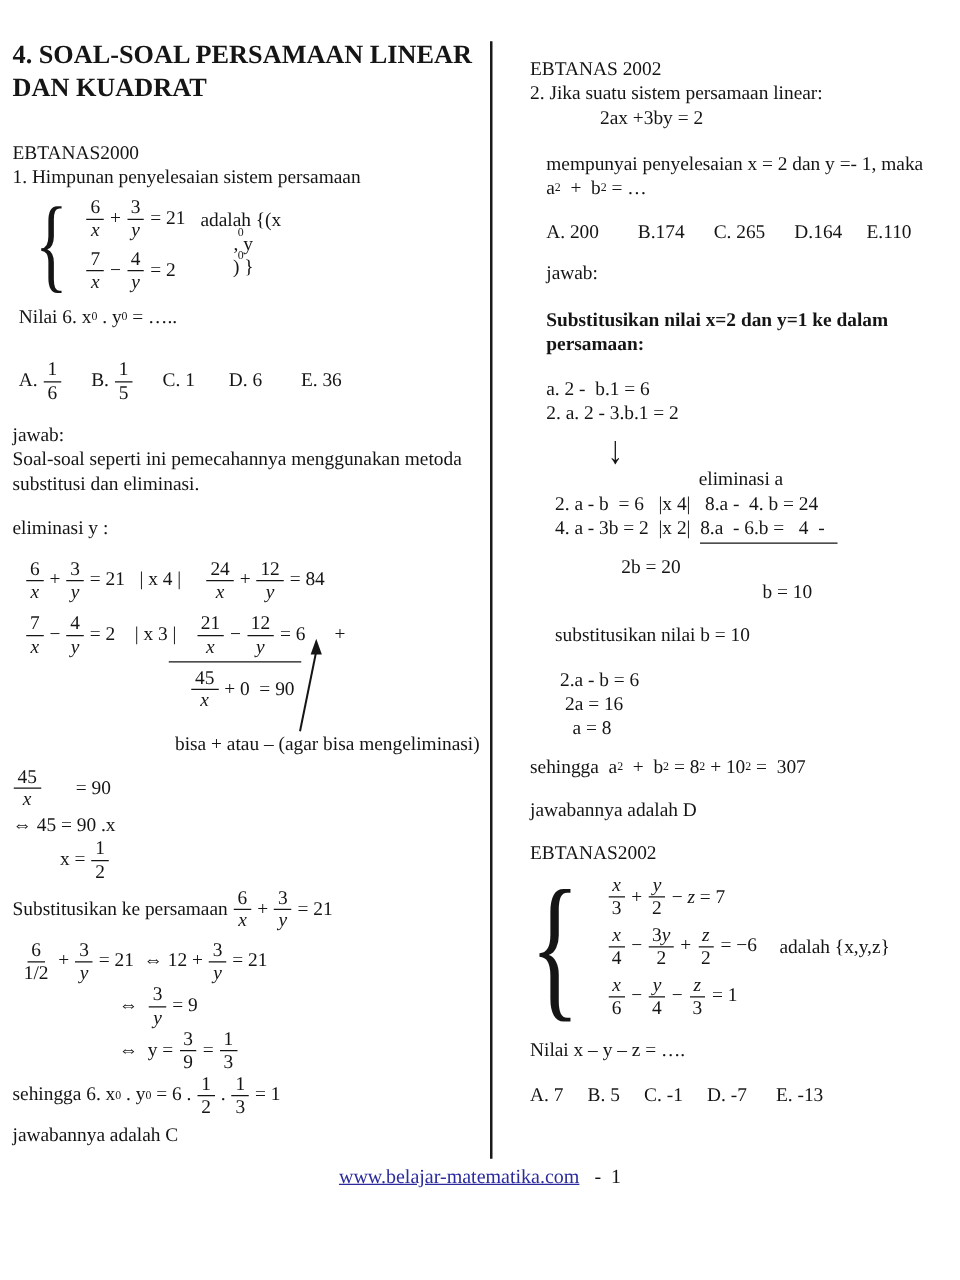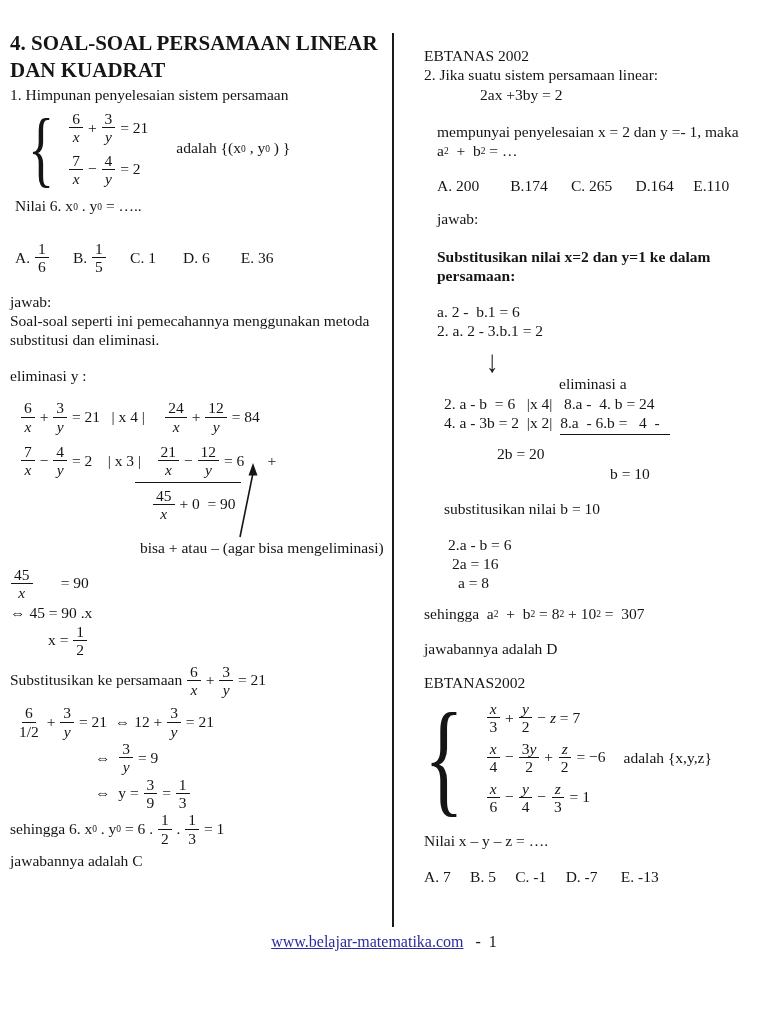--- a/index.html
+++ b/index.html
@@ -42,39 +42,40 @@
 
 <div class="divider"></div>
 
 <div class="col col-left">
 
   <div class="title-wrap">
     <div class="title">4. SOAL-SOAL PERSAMAAN LINEAR</div>
     <div class="title">DAN KUADRAT</div>
   </div>
 
+  <div class="line" style="margin-top:28px;">EBTANAS2000</div>
   <div class="line">1. Himpunan penyelesaian sistem persamaan</div>
 
   <div class="sys" style="margin-top:6px;margin-left:18px;">
     <span class="brace b2">{</span>
     <span class="eqs" style="gap:6px;">
       <span class="math">
           <span class="frac"><span class="num">6</span><span class="den"><i>x</i></span></span>
           <span> + </span>
           <span class="frac"><span class="num">3</span><span class="den"><i>y</i></span></span>
           <span> = 21</span>
         </span>
       <span class="math">
           <span class="frac"><span class="num">7</span><span class="den"><i>x</i></span></span>
           <span> − </span>
           <span class="frac"><span class="num">4</span><span class="den"><i>y</i></span></span>
           <span> = 2</span>
         </span>
     </span>
-    <span class="math" style="margin-left:28px;">
+    <span class="math" style="margin-left:12px;flex-direction:column;">
         <span>adalah {(x</span>
         <sub>0</sub>
         <span> , y</span>
         <sub>0</sub>
         <span> ) }</span>
       </span>
   </div>
 
   <div class="math" style="margin-top:10px;margin-left:5px;">
       <span>Nilai 6. x</span>

